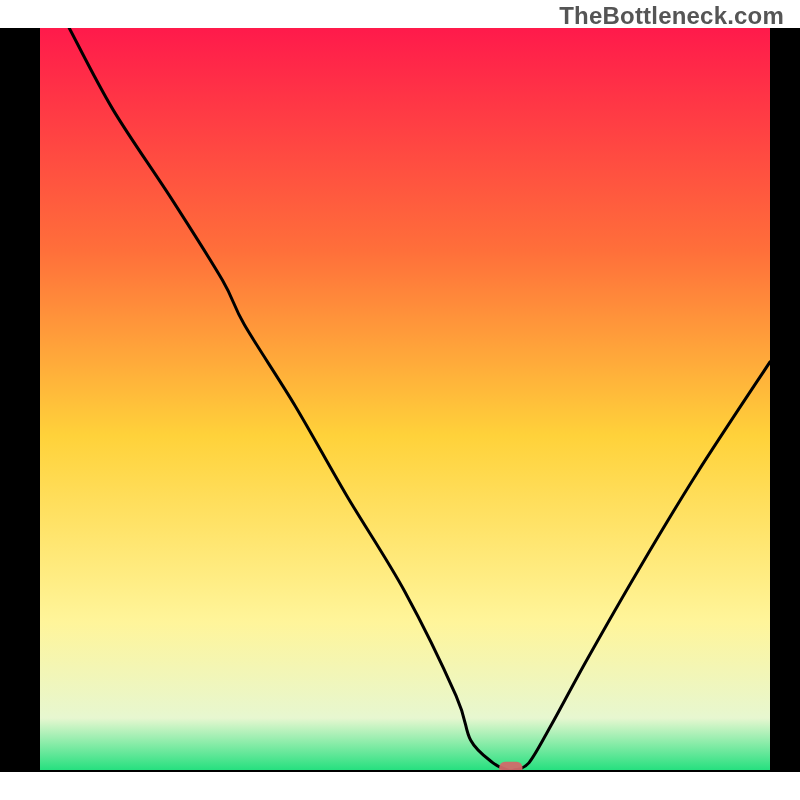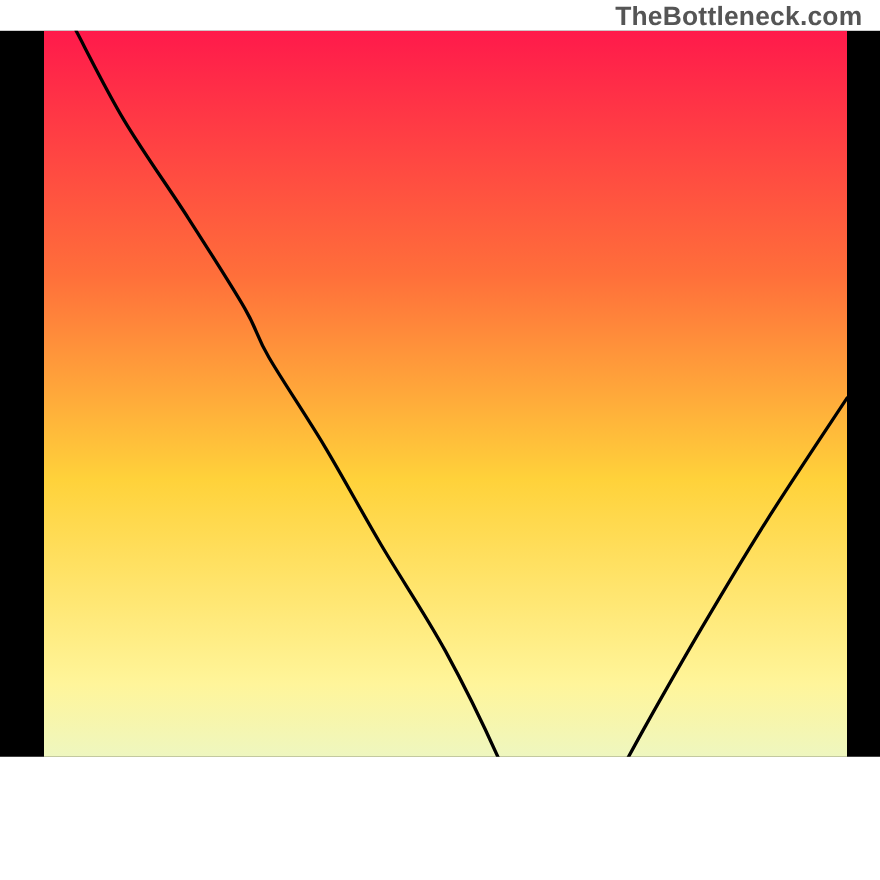--- a/index.html
+++ b/index.html
@@ -3,21 +3,21 @@
 <meta charset="utf-8">
 <style>
   body {
     margin: 0;
     padding: 0;
     background: #fff;
     font-family: Arial, Helvetica, sans-serif;
   }
   .frame {
     width: 800px;
-    height: 688px;
+    height: 772px;
     position: relative;
     box-sizing: border-box;
   }
   .watermark {
     position: absolute;
     top: 2px;
     right: 16px;
     color: #555;
     font-size: 24px;
     font-weight: 600;

